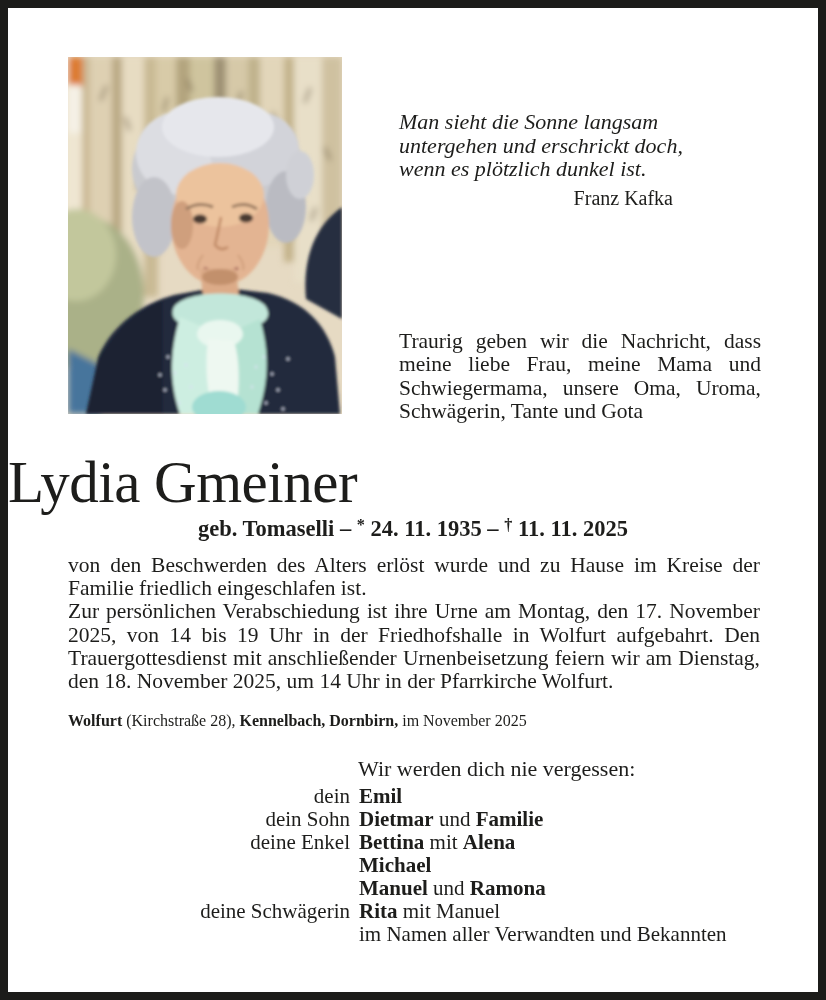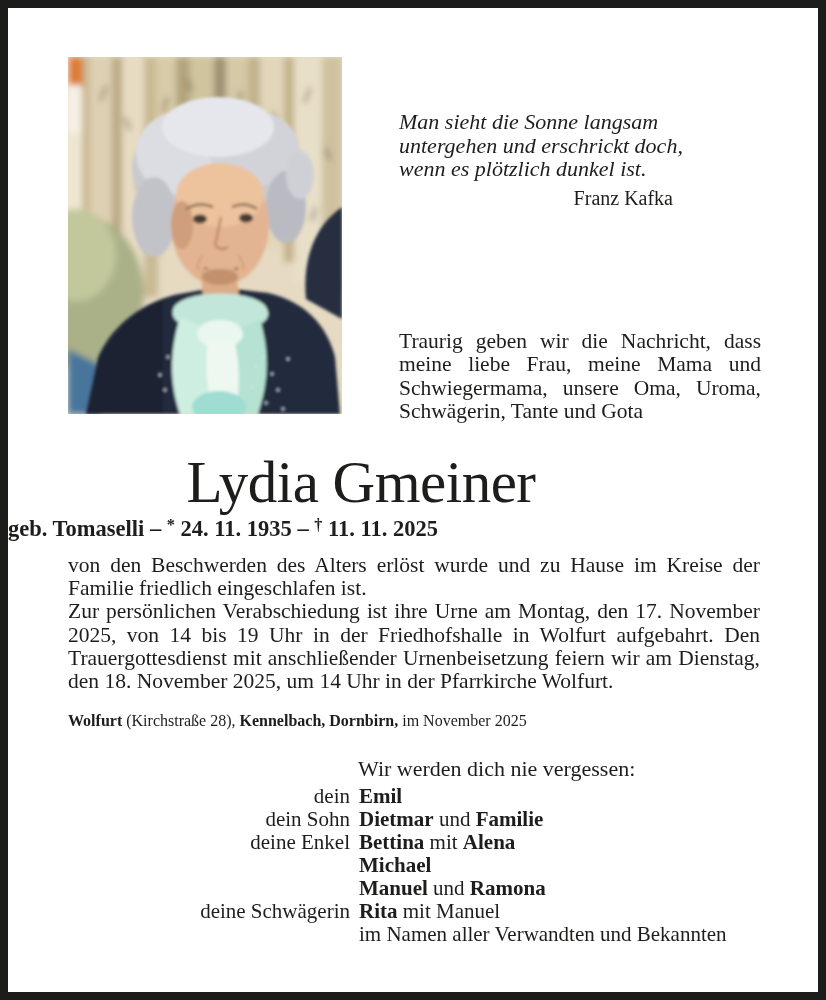--- a/index.html
+++ b/index.html
@@ -31,26 +31,26 @@
     padding-right:90px; margin-top:6px;
   }
 
   .announce {
     position:absolute; left:391px; top:322px; width:362px;
     font-size:21.5px; line-height:23.3px; text-align:justify;
   }
 
   .title {
     position:absolute; left:0; top:443px; width:706px;
-    text-align:center; font-size:59px; line-height:62px; font-weight:400;
+    font-size:59px; line-height:62px; font-weight:400;
     letter-spacing:-0.5px;
   }
   .subtitle {
     position:absolute; left:0; top:508px; width:810px;
-    text-align:left; font-size:22.5px; font-weight:700;
+    text-align:center; font-size:22.5px; font-weight:700;
   }
   .sup { font-size:0.72em; vertical-align:0.38em; }
 
   .bodytext {
     position:absolute; left:60px; top:546px; width:692px;
   }
   .bodytext p { margin:0; font-size:21.5px; line-height:23.2px; text-align:justify; }
 
   .places {
     position:absolute; left:60px; top:704px; width:700px;

